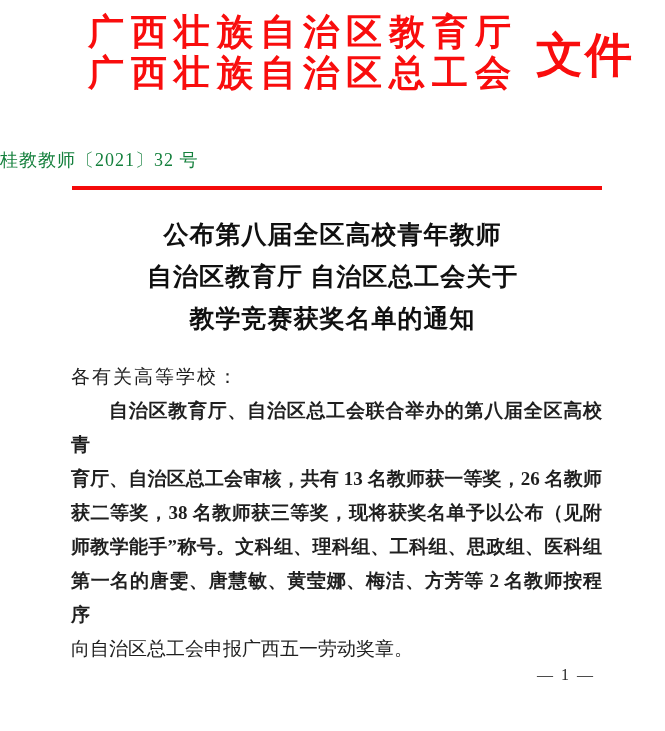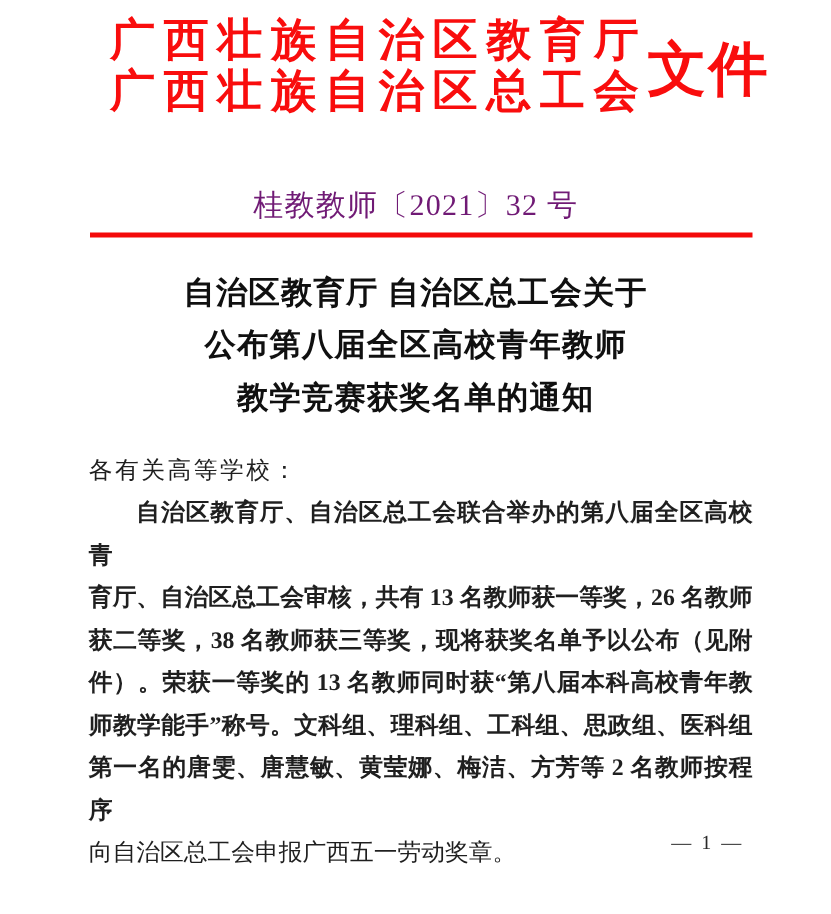--- a/index.html
+++ b/index.html
@@ -30,34 +30,33 @@
     color: #f90d0d;
     letter-spacing: 7px;
     white-space: nowrap;
   }
   .doc-word {
     font-size: 47px;
     font-weight: bold;
     color: #f90d0d;
     letter-spacing: 2px;
     white-space: nowrap;
-    margin-left: 0px;
+    margin-left: 18px;
     margin-top: 4px;
   }
 
   
   .ref-number {
     position: absolute;
     top: 148px;
     left: 0;
     width: 100%;
-    text-align: center;
-    font-size: 24px;
+    font-size: 18px;
     letter-spacing: 1px;
-    color: #701a75;
+    color: #15803d;
   }
 
   
   .red-rule {
     position: absolute;
     top: 186px;
     left: 72px;
     width: 530px;
     height: 4px;
     background: #f40a0a;
@@ -117,31 +116,30 @@
       <div class="org-line">广西壮族自治区总工会</div>
     </div>
     <div class="doc-word">文件</div>
   </div>
 
   <div class="ref-number">桂教教师〔2021〕32 号</div>
 
   <div class="red-rule"></div>
 
   <div class="title">
+    <div>公布第八届全区高校青年教师</div>
     <div>自治区教育厅 自治区总工会关于</div>
-    <div>公布第八届全区高校青年教师</div>
     <div>教学竞赛获奖名单的通知</div>
   </div>
 
   <div class="body-block">
     <div class="salutation">各有关高等学校：</div>
     <div class="para-line indent justify">自治区教育厅、自治区总工会联合举办的第八届全区高校青</div>
     <div class="para-line justify">育厅、自治区总工会审核，共有 13 名教师获一等奖，26 名教师</div>
     <div class="para-line justify">获二等奖，38 名教师获三等奖，现将获奖名单予以公布（见附</div>
-    <div class="para-line justify">件）。荣获一等奖的 13 名教师同时获“第八届本科高校青年教</div>
     <div class="para-line justify">师教学能手”称号。文科组、理科组、工科组、思政组、医科组</div>
     <div class="para-line justify">第一名的唐雯、唐慧敏、黄莹娜、梅洁、方芳等 2 名教师按程序</div>
     <div class="para-line">向自治区总工会申报广西五一劳动奖章。</div>
   </div>
 
   <div class="page-number">— 1 —</div>
 
 </div>
 
 </body></html>

